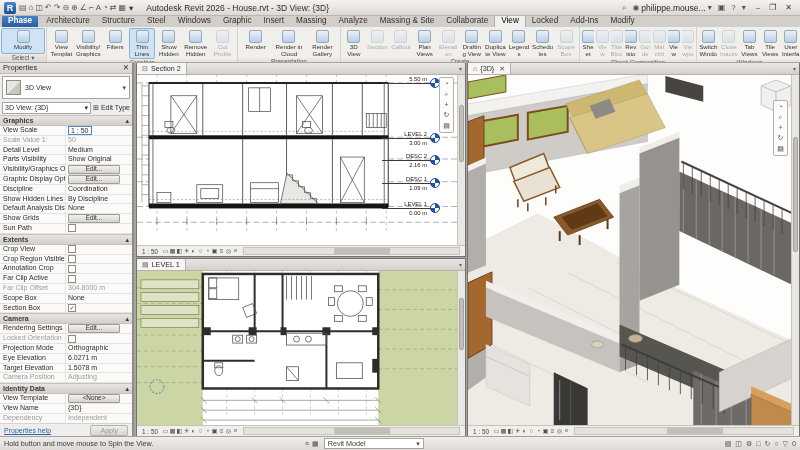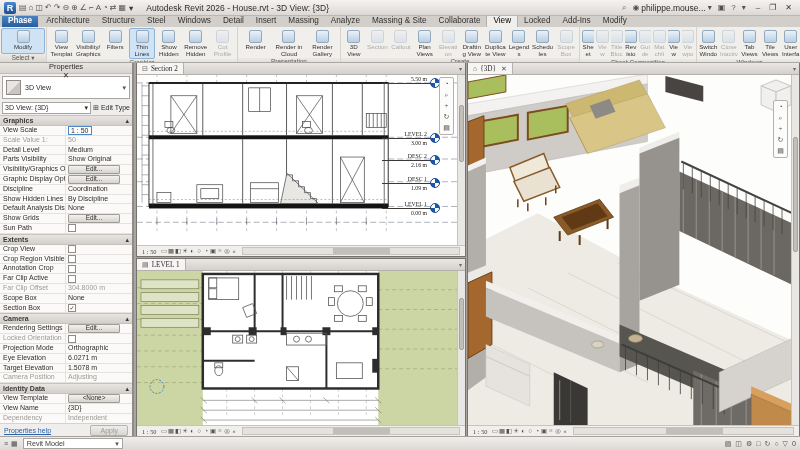--- a/index.html
+++ b/index.html
@@ -33,21 +33,21 @@
   .rbtn.active{background:#cfe3f5;border:1px solid #8db4d6;border-radius:2px;}
   .rbtn.disabled{opacity:.38;}
   .ricon{width:11px;height:11px;flex:none;background:linear-gradient(#eaf1f8,#b9cfe4);border:1px solid #93a9bd;border-radius:2px;}
   .rlbl{font-size:6.2px;line-height:6.6px;text-align:center;color:#33312f;max-height:14px;overflow:hidden;word-break:break-word;}
   .rglabel{height:8px;flex:none;font-size:6.4px;color:#5c5955;text-align:center;line-height:8px;
            background:linear-gradient(#ece9e6,#dbd8d4);white-space:nowrap;overflow:hidden;}
   
   .props{position:absolute;left:0;top:62px;bottom:13px;width:134px;background:#f0eeec;border-right:2px solid #8f8c88;
          font-size:7px;color:#2e2c2a;z-index:20;box-sizing:border-box;}
   .phead{height:11px;display:flex;align-items:center;justify-content:space-between;padding:0 3px;font-size:7.5px;
-         background:linear-gradient(#e9e6e3,#d8d5d1);border-bottom:1px solid #c2bfbb;flex-direction:column;}
+         background:linear-gradient(#e9e6e3,#d8d5d1);border-bottom:1px solid #c2bfbb;}
   .ptype{margin:2px;height:21px;background:#fff;border:1px solid #a8a5a1;display:flex;align-items:center;gap:4px;padding:0 3px;}
   .cubeico{width:13px;height:13px;flex:none;background:linear-gradient(135deg,#e8e6e2 50%,#c9c6c2 50%);border:1px solid #8f8c88;}
   .ptype .cap{margin-left:auto;color:#55524e;}
   .pfilter{display:flex;align-items:center;height:13px;margin:0 2px 1px;gap:2px;}
   .pcombo{flex:1;background:#fff;border:1px solid #a8a5a1;display:flex;justify-content:space-between;align-items:center;
           padding:0 2px;line-height:10px;overflow:hidden;white-space:nowrap;}
   .petype{display:flex;align-items:center;gap:2px;white-space:nowrap;color:#2e2c2a;}
   .psect{height:9px;background:linear-gradient(#e7e4e1,#d3d0cc);border-top:1px solid #c6c3bf;border-bottom:1px solid #c6c3bf;
          font-weight:bold;padding:0 3px;line-height:9px;display:flex;justify-content:space-between;color:#3c3a38;}
   .prow{display:flex;height:8.8px;line-height:8.6px;border-bottom:1px solid #e5e3e0;background:#fbfaf9;overflow:hidden;}
@@ -57,21 +57,21 @@
   .pv.isbtn{background:linear-gradient(#f3f1ef,#d7d4d0);border:1px solid #9f9c98;border-radius:1px;text-align:center;
             width:50px;font-size:6.4px;line-height:6.8px;}
   .pv.ischk{width:6px;height:6px;border:1px solid #8f8c88;background:#fff;font-size:6px;line-height:6px;text-align:center;}
   .pv.sel{border:1px solid #4a86c8;background:#fff;padding:0 2px;line-height:7px;}
   .pv.dis,.plabel.dis{color:#9d9a96;}
   .pfoot{position:absolute;bottom:0;left:0;right:0;height:13px;display:flex;align-items:center;justify-content:space-between;
          padding:0 4px;background:#f0eeec;border-top:1px solid #d6d3cf;}
   .plink{color:#2a62a8;text-decoration:underline;}
   .papply{background:linear-gradient(#f0eeec,#d8d5d1);border:1px solid #b5b2ae;color:#9d9a96;padding:0 9px;line-height:9px;border-radius:2px;}
   
-  .winzone{position:absolute;left:136px;top:62px;right:0;bottom:13px;font-family:Liberation Serif, serif;}
+  .winzone{position:absolute;left:136px;top:62px;right:0;bottom:13px;}
   .vwin{position:absolute;background:#fff;border:1px solid #76736f;box-sizing:border-box;}
   #win-section{left:0;top:0;width:330px;height:195px;}
   #win-plan{left:0;top:196px;width:330px;bottom:0;}
   #win-3d{left:331px;top:0;right:0;bottom:0;}
   .wtabstrip{position:absolute;top:0;left:0;right:0;height:11px;background:linear-gradient(#e9e6e3,#d4d1cd);
              border-bottom:1px solid #b5b2ae;display:flex;align-items:stretch;z-index:8;}
   .wtab{display:flex;align-items:center;gap:3px;padding:0 5px;font-size:7.2px;background:#f7f5f3;
         border-right:1px solid #b5b2ae;color:#2e2c2a;white-space:nowrap;}
   .ticon{font-size:7px;color:#6b6865;}
   .tclose{font-size:7px;color:#55524e;padding-left:2px;}
@@ -148,21 +148,21 @@
     </span>
   </div>
 
   <div class="tabrow">
 
   <span class="rtab file">Phase</span>
       <span class="rtab">Architecture</span>
       <span class="rtab">Structure</span>
       <span class="rtab">Steel</span>
       <span class="rtab">Windows</span>
-      <span class="rtab">Detail</span>
+      <span class="rtab">Graphic</span>
       <span class="rtab">Insert</span>
       <span class="rtab">Massing</span>
       <span class="rtab">Analyze</span>
       <span class="rtab">Massing &amp; Site</span>
       <span class="rtab">Collaborate</span>
       <span class="rtab active">View</span>
       <span class="rtab">Locked</span>
       <span class="rtab">Add-Ins</span>
       <span class="rtab">Modify</span>
     </div>
@@ -1015,20 +1015,21 @@
             <span class="vbico">«</span>
           </span>
         <span class="hscroll">
             <span class="hthumb"></span>
           </span>
       </div>
     </div>
   </div>
 
   <div class="statusbar">
+    <span class="sb-hint">Hold button and move mouse to Spin the View.</span>
     <span style="display:flex;gap:3px">
         <span class="sb-ico">≡</span>
         <span class="sb-ico">▦</span>
       </span>
     <span class="mmbox">
       <span>Revit Model</span>
       <span class="sb-ico">▾</span>
     </span>
     <span class="sb-right">
       <span style="display:flex;gap:4px">

